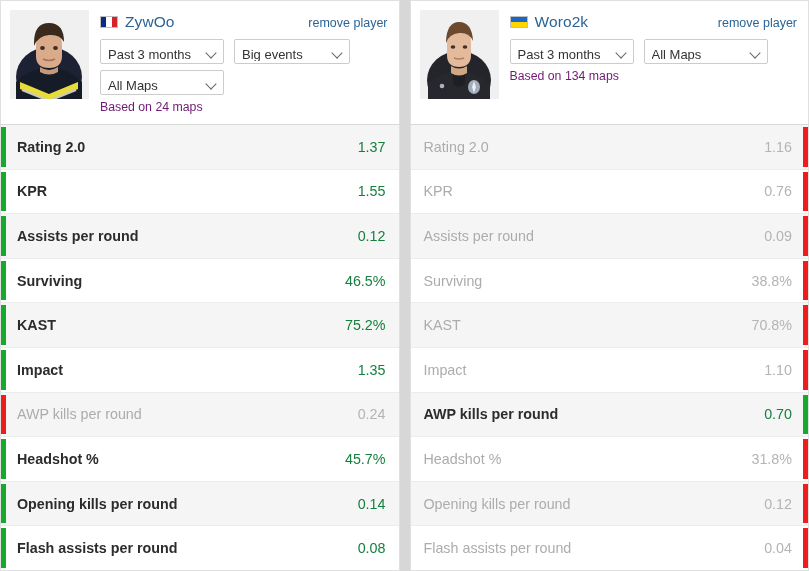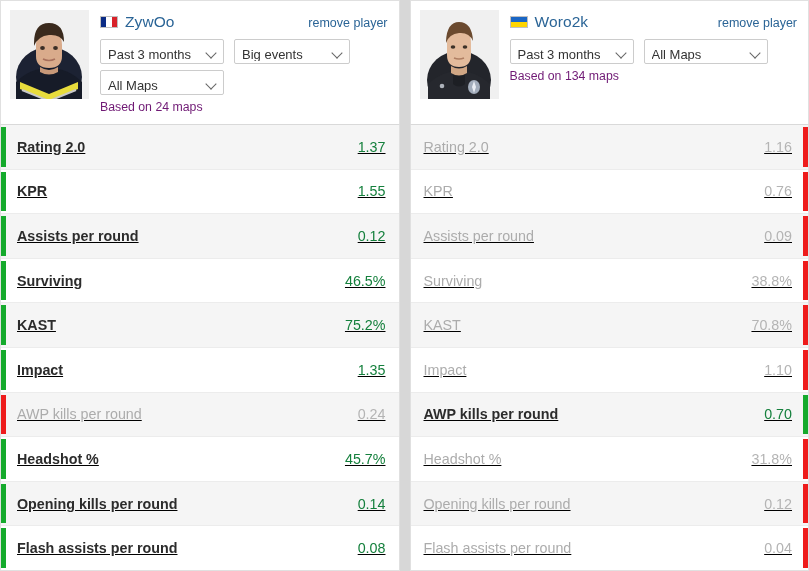--- a/index.html
+++ b/index.html
@@ -147,21 +147,20 @@
     flex-direction: column;
     overflow: hidden;
   }
   .stat-row {
     flex: 1 1 0;
     display: flex;
     align-items: center;
     position: relative;
     padding: 0 13px 0 16px;
     border-bottom: 1px solid #ececec;
-    text-decoration: underline;
   }
   .stat-row:last-child { border-bottom: none; }
   .stat-row.odd  { background: #f5f5f5; }
   .stat-row.even { background: #ffffff; }
 
   .bar {
     position: absolute;
     top: 2px; bottom: 2px;
     width: 5px;
   }

